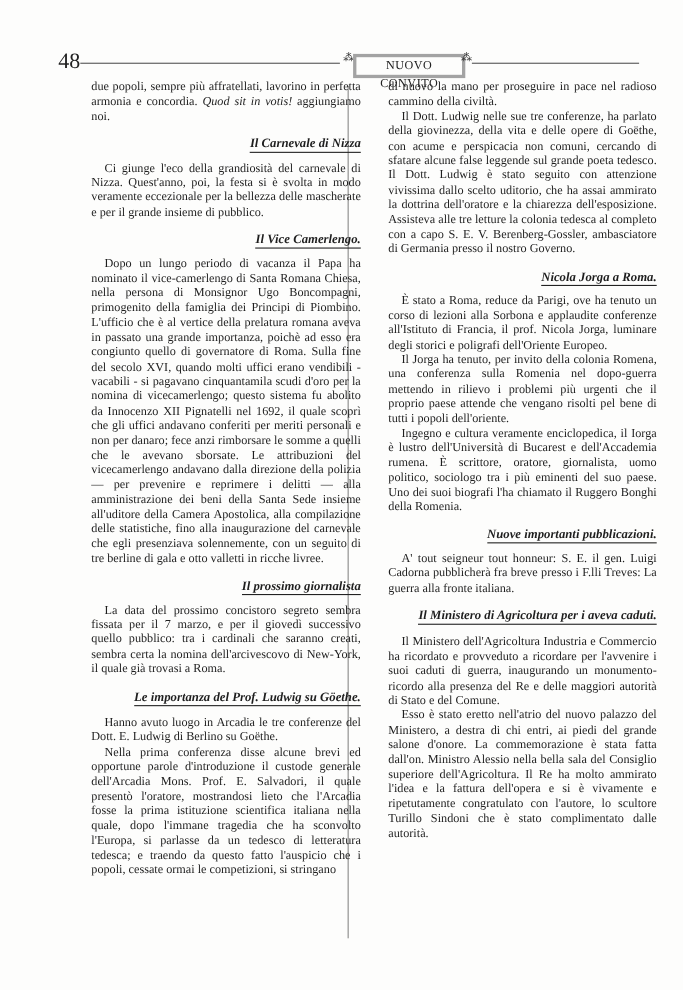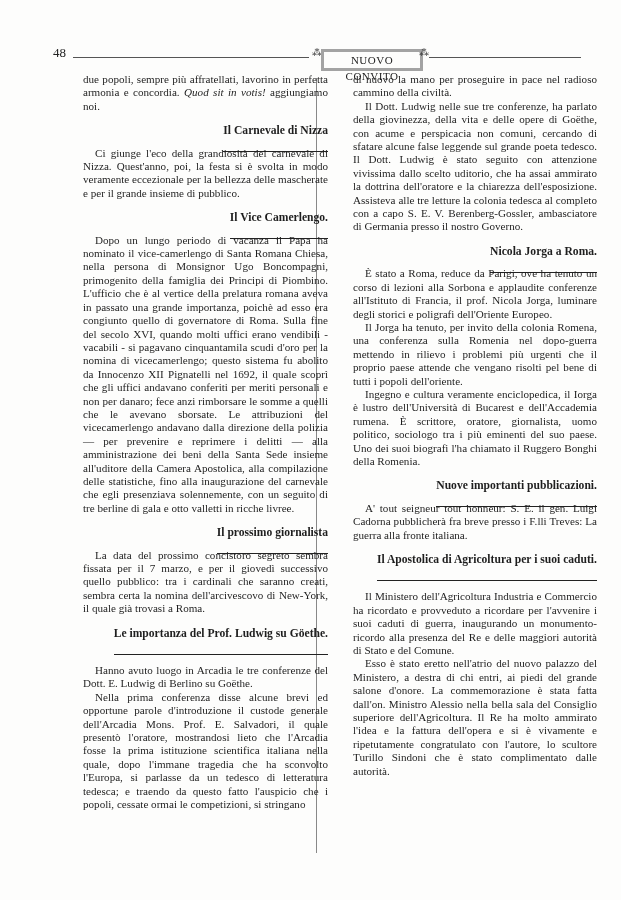--- a/index.html
+++ b/index.html
@@ -1,35 +1,35 @@
 <!DOCTYPE html>
 <html><head>
 <meta charset="utf-8">
 <style>
   html, body { margin: 0; padding: 0; background: #ffffff; }
   body { width: 621px; height: 900px; position: relative; overflow: hidden;
          font-family: "Liberation Serif", "DejaVu Serif", serif; color: #1e1e1e; }
   .page { position: absolute; left: 0; top: 0; width: 621px; height: 900px; background: #fdfdfc; }
   .header { position: absolute; top: 47px; left: 53px; width: 530px; height: 20px; }
-  .page-num { position: absolute; left: 0; top: -2px; font-size: 13px; color: #222; }
+  .page-num { position: absolute; left: 0; top: -2px; font-size: 20px; color: #222; }
   .rule-left { position: absolute; left: 20px; top: 10px; width: 236px; border-top: 1px solid #555; }
   .rule-right { position: absolute; left: 376px; top: 10px; width: 152px; border-top: 1px solid #555; }
   .orn { position: absolute; top: 2px; font-size: 10px; color: #333; line-height: 8px; }
   .orn.l { left: 259px; }
   .orn.r { left: 366px; }
   .title-box { position: absolute; left: 268px; top: 2px; width: 96px; height: 16px; border: 3px solid #a3a3a3;
                font-size: 11px; letter-spacing: 0.5px; text-align: center; line-height: 16px; color: #222; }
   .col { position: absolute; top: 73px; width: 245px; font-size: 11.1px; line-height: 13.4px; text-align: justify; }
   .col.left { left: 83px; }
   .col.right { left: 353px; width: 244px; }
   .col-divider { position: absolute; left: 316px; top: 78px; height: 775px; border-left: 1px solid #888; }
   p { margin: 0; text-indent: 12px; }
   p.noindent { text-indent: 0; }
   .head { text-align: right; font-weight: bold; font-size: 11.6px; margin: 11px 0 9px 0; }
-  .head span { border-bottom: 1.5px solid #222; padding-bottom: 14px; }
+  .head span { border-bottom: 1.5px solid #222; padding-bottom: 1px; font-style: italic; }
   .head.wide span { display: inline-block; }
   em { font-style: italic; }
 </style>
 </head>
 <body>
 
 <div class="page">
 
   <div class="header">
     <span class="page-num">48</span>
@@ -64,18 +64,18 @@
     <p>Il Dott. Ludwig nelle sue tre conferenze, ha parlato della giovinezza, della vita e delle opere di Goëthe, con acume e perspicacia non comuni, cercando di sfatare alcune false leggende sul grande poeta tedesco. Il Dott. Ludwig è stato seguito con attenzione vivissima dallo scelto uditorio, che ha assai ammirato la dottrina dell'oratore e la chiarezza dell'esposizione. Assisteva alle tre letture la colonia tedesca al completo con a capo S. E. V. Berenberg-Gossler, ambasciatore di Germania presso il nostro Governo.</p>
 
     <div class="head"><span>Nicola Jorga a Roma.</span></div>
     <p>È stato a Roma, reduce da Parigi, ove ha tenuto un corso di lezioni alla Sorbona e applaudite conferenze all'Istituto di Francia, il prof. Nicola Jorga, luminare degli storici e poligrafi dell'Oriente Europeo.</p>
     <p>Il Jorga ha tenuto, per invito della colonia Romena, una conferenza sulla Romenia nel dopo-guerra mettendo in rilievo i problemi più urgenti che il proprio paese attende che vengano risolti pel bene di tutti i popoli dell'oriente.</p>
     <p>Ingegno e cultura veramente enciclopedica, il Iorga è lustro dell'Università di Bucarest e dell'Accademia rumena. È scrittore, oratore, giornalista, uomo politico, sociologo tra i più eminenti del suo paese. Uno dei suoi biografi l'ha chiamato il Ruggero Bonghi della Romenia.</p>
 
     <div class="head"><span>Nuove importanti pubblicazioni.</span></div>
     <p>A' tout seigneur tout honneur: S. E. il gen. Luigi Cadorna pubblicherà fra breve presso i F.lli Treves: La guerra alla fronte italiana.</p>
 
-    <div class="head wide"><span>Il Apostolica di Agricoltura per i suoi caduti.</span></div>
+    <div class="head wide"><span>Il Ministero di Agricoltura per i aveva caduti.</span></div>
     <p>Il Ministero dell'Agricoltura Industria e Commercio ha ricordato e provveduto a ricordare per l'avvenire i suoi caduti di guerra, inaugurando un monumento-ricordo alla presenza del Re e delle maggiori autorità di Stato e del Comune.</p>
     <p>Esso è stato eretto nell'atrio del nuovo palazzo del Ministero, a destra di chi entri, ai piedi del grande salone d'onore. La commemorazione è stata fatta dall'on. Ministro Alessio nella bella sala del Consiglio superiore dell'Agricoltura. Il Re ha molto ammirato l'idea e la fattura dell'opera e si è vivamente e ripetutamente congratulato con l'autore, lo scultore Turillo Sindoni che è stato complimentato dalle autorità.</p>
   </div>
 
 </div>
 
 </body></html>

